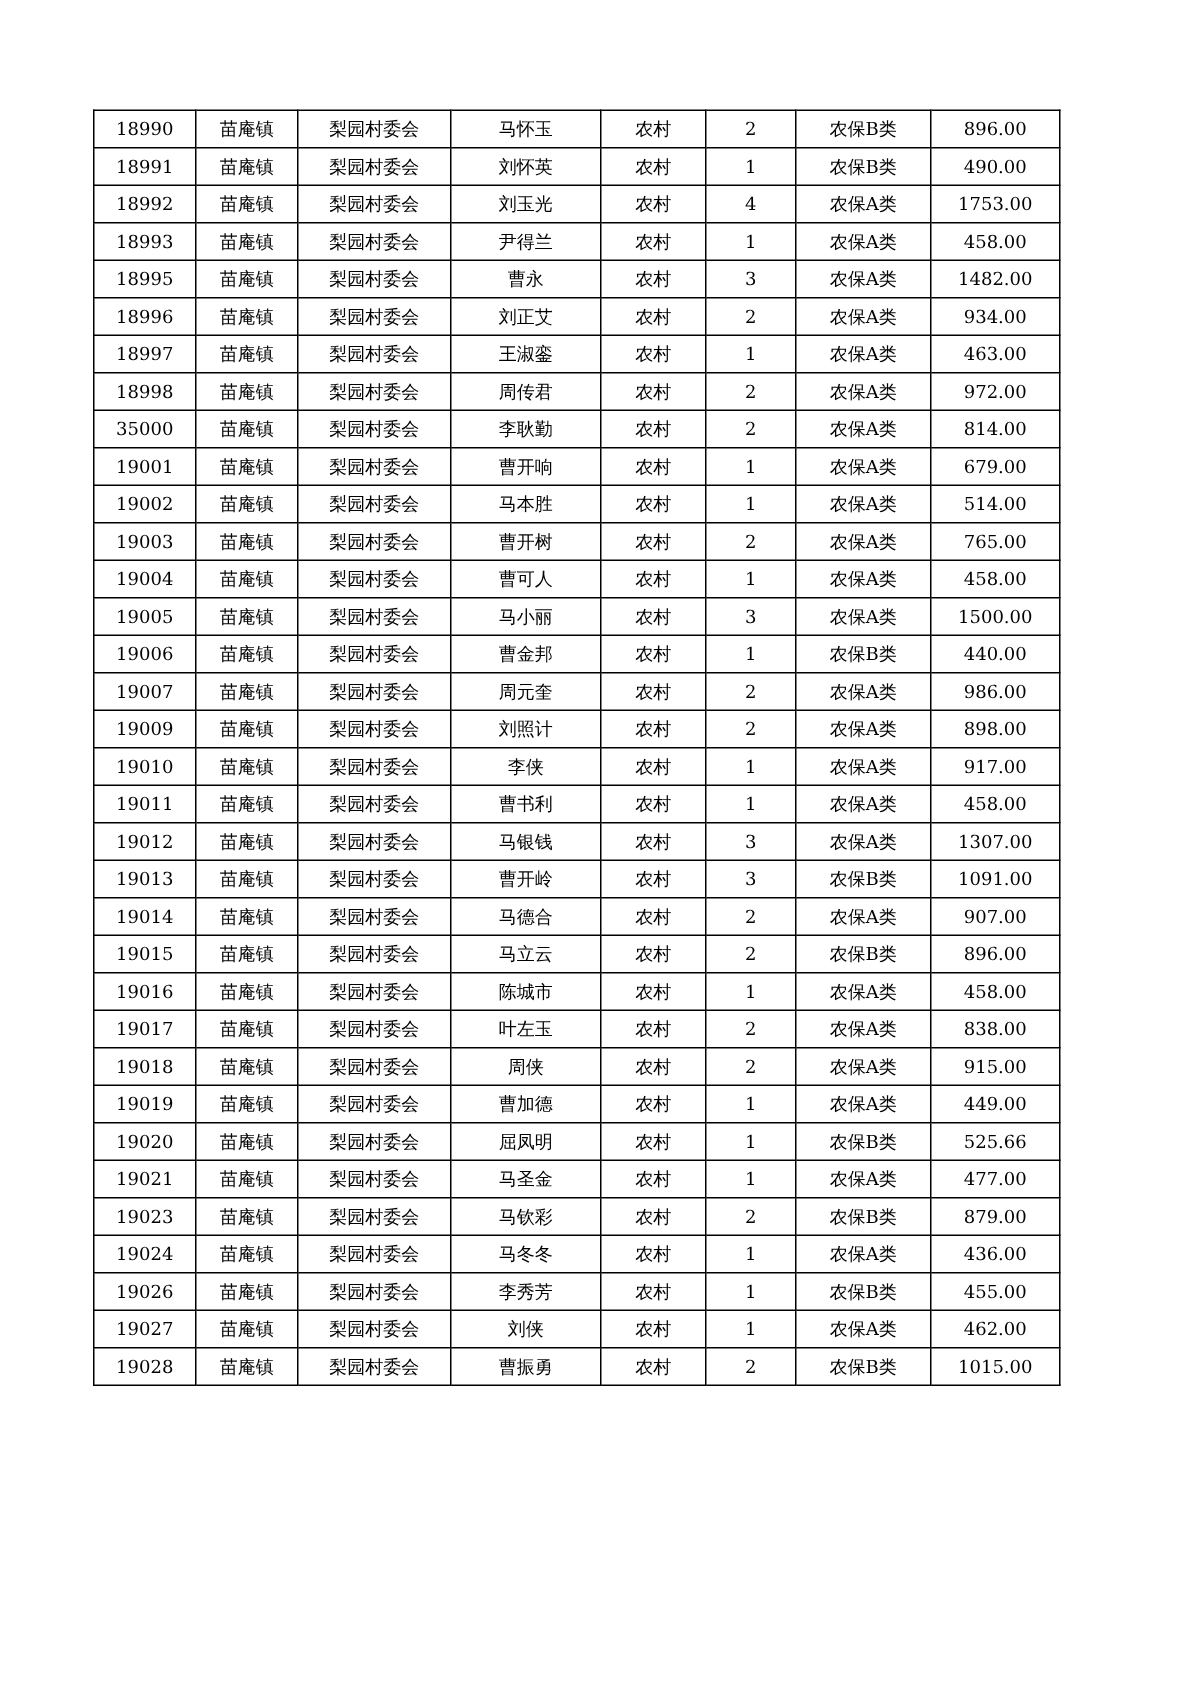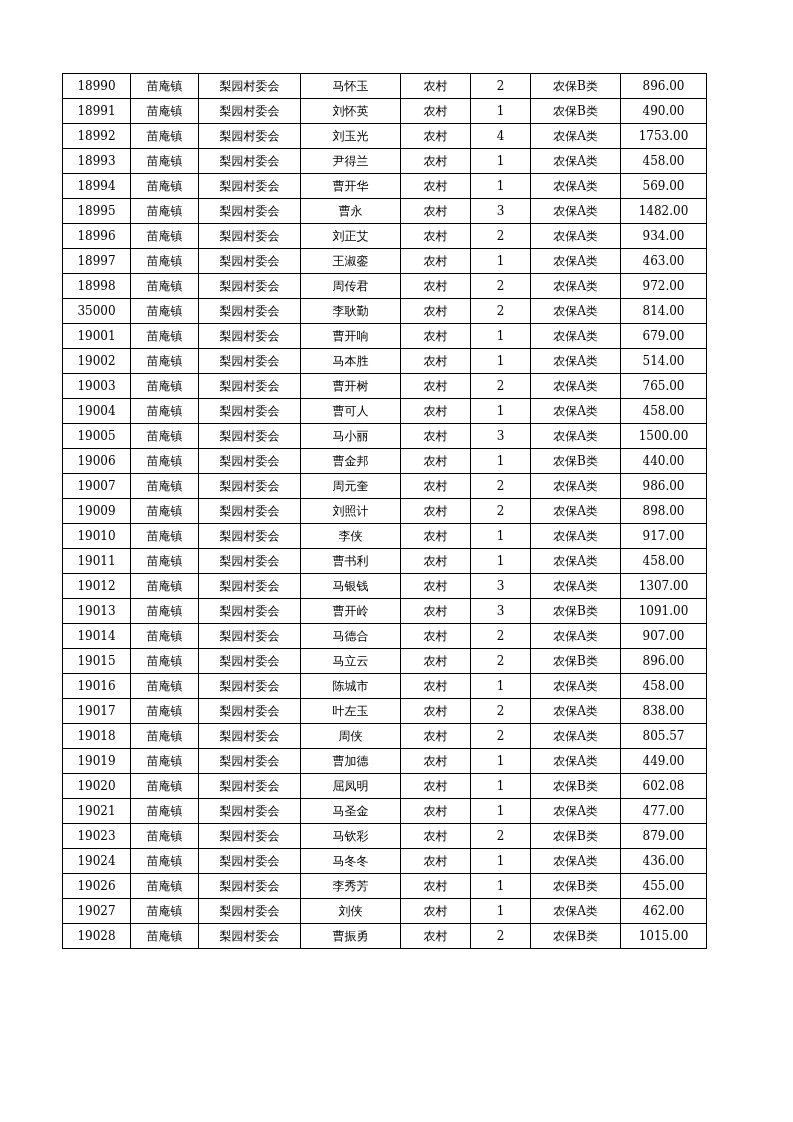--- a/index.html
+++ b/index.html
@@ -85,30 +85,20 @@
           <td>18993</td>
           <td>苗庵镇</td>
           <td>梨园村委会</td>
           <td>尹得兰</td>
           <td>农村</td>
           <td>1</td>
           <td>农保A类</td>
           <td>458.00</td>
         </tr>
         <tr>
-          <td>18994</td>
-          <td>苗庵镇</td>
-          <td>梨园村委会</td>
-          <td>曹开华</td>
-          <td>农村</td>
-          <td>1</td>
-          <td>农保A类</td>
-          <td>569.00</td>
-        </tr>
-        <tr>
           <td>18995</td>
           <td>苗庵镇</td>
           <td>梨园村委会</td>
           <td>曹永</td>
           <td>农村</td>
           <td>3</td>
           <td>农保A类</td>
           <td>1482.00</td>
         </tr>
         <tr>
@@ -312,41 +302,41 @@
           <td>838.00</td>
         </tr>
         <tr>
           <td>19018</td>
           <td>苗庵镇</td>
           <td>梨园村委会</td>
           <td>周侠</td>
           <td>农村</td>
           <td>2</td>
           <td>农保A类</td>
-          <td>805.57</td>
+          <td>915.00</td>
         </tr>
         <tr>
           <td>19019</td>
           <td>苗庵镇</td>
           <td>梨园村委会</td>
           <td>曹加德</td>
           <td>农村</td>
           <td>1</td>
           <td>农保A类</td>
           <td>449.00</td>
         </tr>
         <tr>
           <td>19020</td>
           <td>苗庵镇</td>
           <td>梨园村委会</td>
           <td>屈凤明</td>
           <td>农村</td>
           <td>1</td>
           <td>农保B类</td>
-          <td>602.08</td>
+          <td>525.66</td>
         </tr>
         <tr>
           <td>19021</td>
           <td>苗庵镇</td>
           <td>梨园村委会</td>
           <td>马圣金</td>
           <td>农村</td>
           <td>1</td>
           <td>农保A类</td>
           <td>477.00</td>

